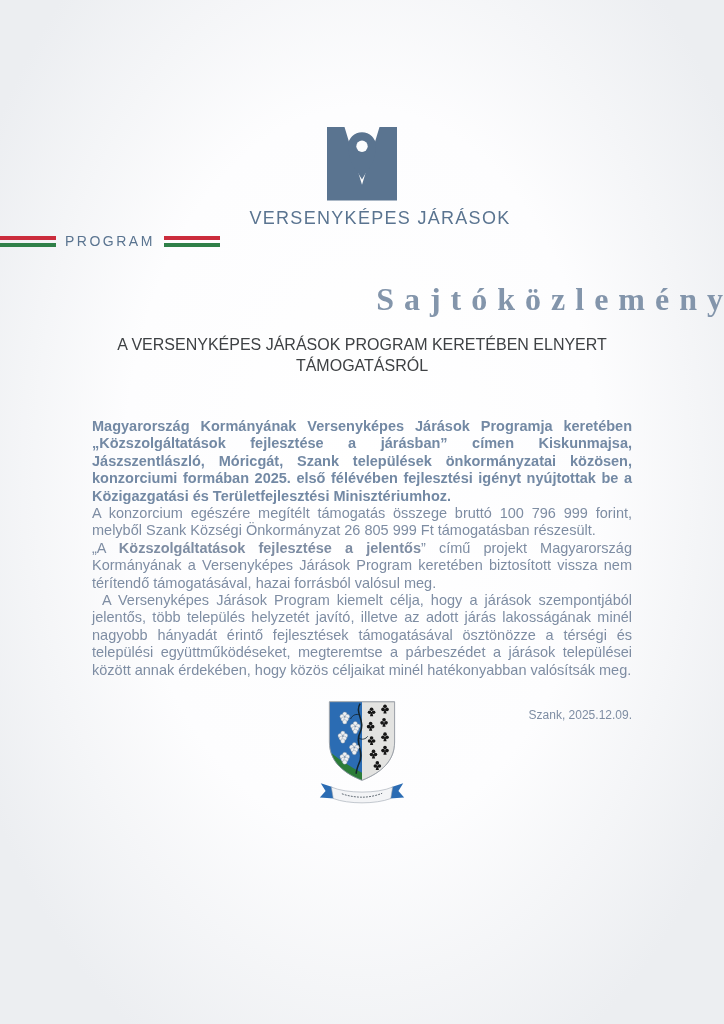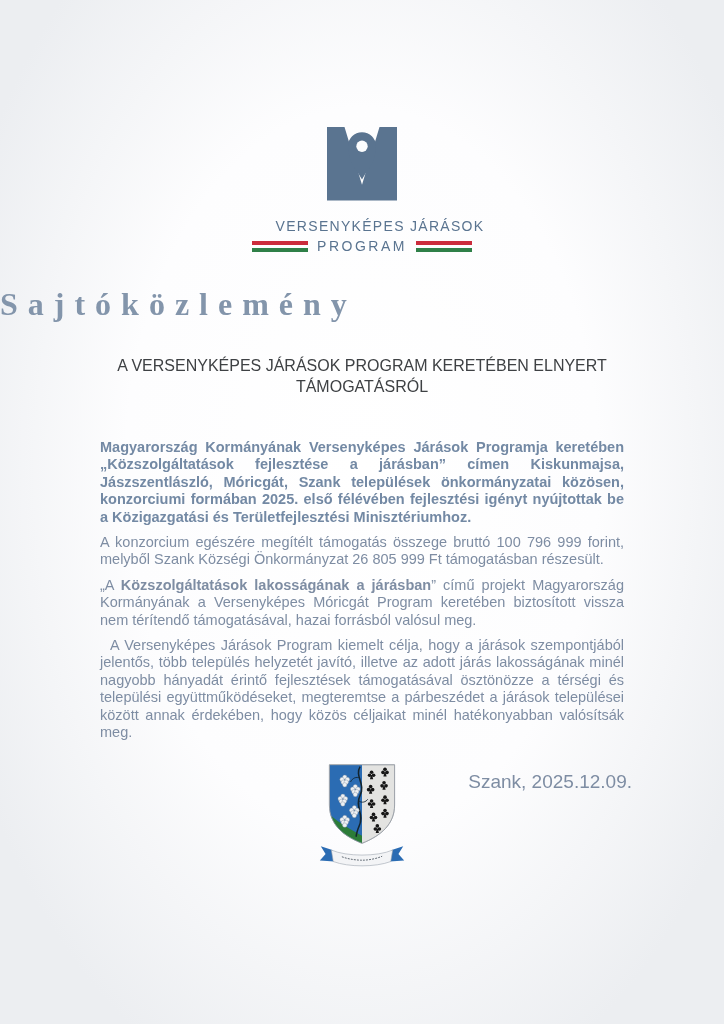--- a/index.html
+++ b/index.html
@@ -11,41 +11,41 @@
   *{box-sizing:border-box;}
   html,body{margin:0;padding:0;}
   .page{
     width:724px;height:1024px;position:relative;overflow:hidden;margin:0 auto;
     background:
       radial-gradient(ellipse 430px 660px at 50% 46%, var(--bgcenter) 0%, #fdfdfe 55%, var(--bgedge) 100%);
     font-family:"Liberation Sans", sans-serif;
   }
   .logo-block{padding-top:120px;text-align:center;}
   .pin-svg{display:inline-block;}
-  .wordmark{margin-top:10px;color:var(--slate);font-size:14px;letter-spacing:1.3px;font-weight:400;padding-left:36px;}
-  .program-row{margin-top:4px;display:flex;justify-content:center;align-items:center;gap:9px;
+  .wordmark{color:var(--slate);font-size:18px;letter-spacing:1.3px;font-weight:400;padding-left:36px;}
+  .program-row{margin-top:4px;display:flex;justify-content:flex-start;align-items:center;gap:9px;
     color:var(--slate);font-size:14px;letter-spacing:2.5px;}
   .flag{display:flex;flex-direction:column;width:56px;}
   .flag .r{height:4px;background:var(--flagred);}
   .flag .w{height:3px;}
   .flag .g{height:4px;background:var(--flaggreen);}
-  .title{margin-top:32px;text-align:left;font-family:"Liberation Serif", serif;font-weight:bold;
+  .title{margin-top:32px;text-align:right;font-family:"Liberation Serif", serif;font-weight:bold;
     font-size:32px;letter-spacing:1px;color:var(--titlecolor);}
-  .subtitle{margin:32px auto 0;max-width:500px;text-align:center;font-size:16px;line-height:21px;
+  .subtitle{margin:16px auto 0;max-width:500px;text-align:center;font-size:16px;line-height:21px;
     color:var(--subtitlecolor);}
   .content{width:540px;margin:42px auto 0;color:var(--bodytext);font-size:14.5px;line-height:17.4px;
     text-align:justify;}
-  .content p{margin:8px;}
+  .content p{margin:0;}
   .gap{margin-top:17px;}
   .lead{font-weight:bold;color:var(--leadtext);}
   .goal{text-indent:10px;}
   .bold-inline{font-weight:bold;}
   .footer-row{position:relative;width:540px;margin:17px auto 0;height:140px;}
   .arms{position:absolute;left:50%;top:0;transform:translateX(-50%);}
-  .dateline{position:absolute;right:0;top:12px;color:var(--bodytext);font-size:19px;}
+  .dateline{position:absolute;right:0;top:12px;color:var(--bodytext);font-size:12px;}
 </style>
 </head>
 <body>
 
 <div class="page">
 
   <div class="logo-block">
     <svg class="pin-svg" viewBox="0 0 100 96" width="88" height="84" aria-hidden="true">
       <path d="M10,8 L30,8 L50,74 L70,8 L90,8 L90,92 L10,92 Z" style="fill:var(--slate)"></path>
       <path d="M50,68 C43,55 34,48 34,30 A16,16 0 1,1 66,30 C66,48 57,55 50,68 Z" style="fill:var(--slate)"></path>
@@ -68,21 +68,21 @@
   </div>
 
   <div class="title">S a j t ó k ö z l e m é n y</div>
   <div class="subtitle">A VERSENYKÉPES JÁRÁSOK PROGRAM KERETÉBEN ELNYERT TÁMOGATÁSRÓL</div>
 
   <div class="content">
     <p class="lead">Magyarország Kormányának Versenyképes Járások Programja keretében „Közszolgáltatások fejlesztése a járásban” címen Kiskunmajsa, Jászszentlászló, Móricgát, Szank települések önkormányzatai közösen, konzorciumi formában 2025. első félévében fejlesztési igényt nyújtottak be a Közigazgatási és Területfejlesztési Minisztériumhoz.</p>
 
     <p class="gap">A konzorcium egészére megítélt támogatás összege bruttó 100 796 999 forint, melyből Szank Községi Önkormányzat 26 805 999 Ft támogatásban részesült.</p>
 
-    <p class="gap"><span>„A </span><span class="bold-inline">Közszolgáltatások lakosságának a járásban</span><span>” című projekt Magyarország Kormányának a Versenyképes Móricgát Program keretében biztosított vissza nem térítendő támogatásával, hazai forrásból valósul meg.</span></p>
+    <p class="gap"><span>„A </span><span class="bold-inline">Közszolgáltatások fejlesztése a jelentős</span><span>” című projekt Magyarország Kormányának a Versenyképes Járások Program keretében biztosított vissza nem térítendő támogatásával, hazai forrásból valósul meg.</span></p>
 
 
     <p class="gap goal">A Versenyképes Járások Program kiemelt célja, hogy a járások szempontjából jelentős, több település helyzetét javító, illetve az adott járás lakosságának minél nagyobb hányadát érintő fejlesztések támogatásával ösztönözze a térségi és települési együttműködéseket, megteremtse a párbeszédet a járások települései között annak érdekében, hogy közös céljaikat minél hatékonyabban valósítsák meg.</p>
   </div>
 
   <div class="footer-row">
     <span class="dateline">Szank, 2025.12.09.</span>
 
     <svg class="arms" viewBox="0 0 96 120" width="92" height="115" aria-hidden="true">
       <defs>

